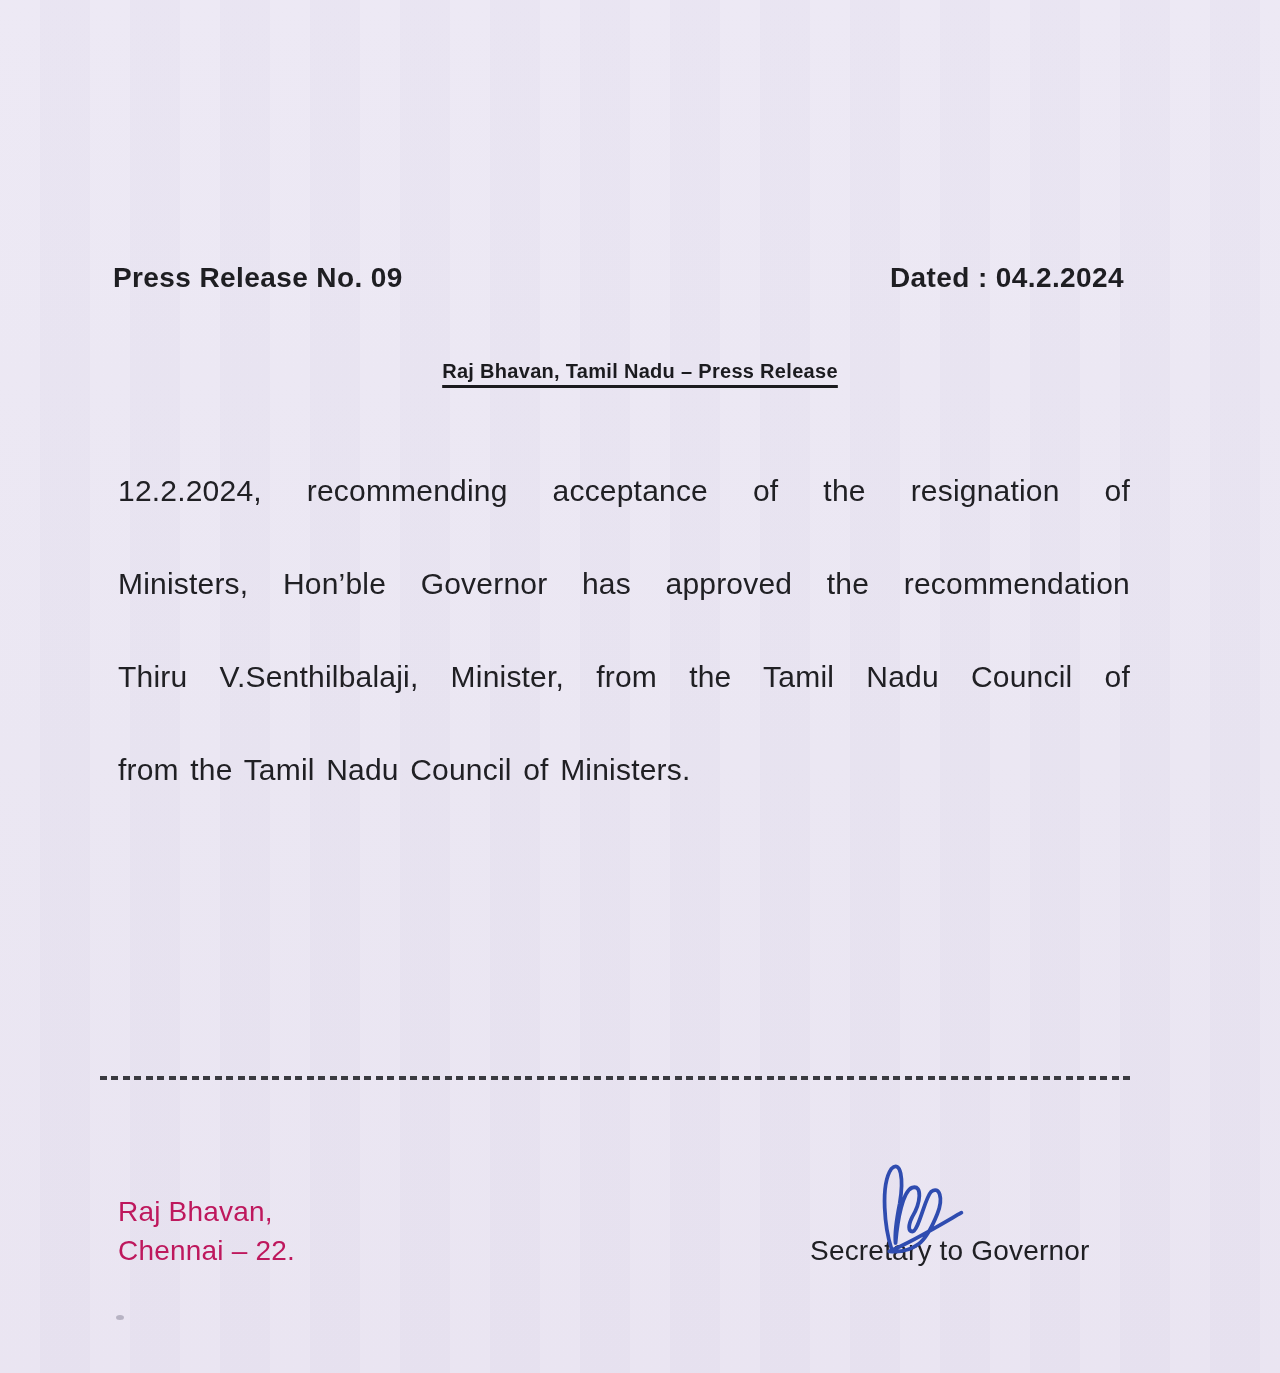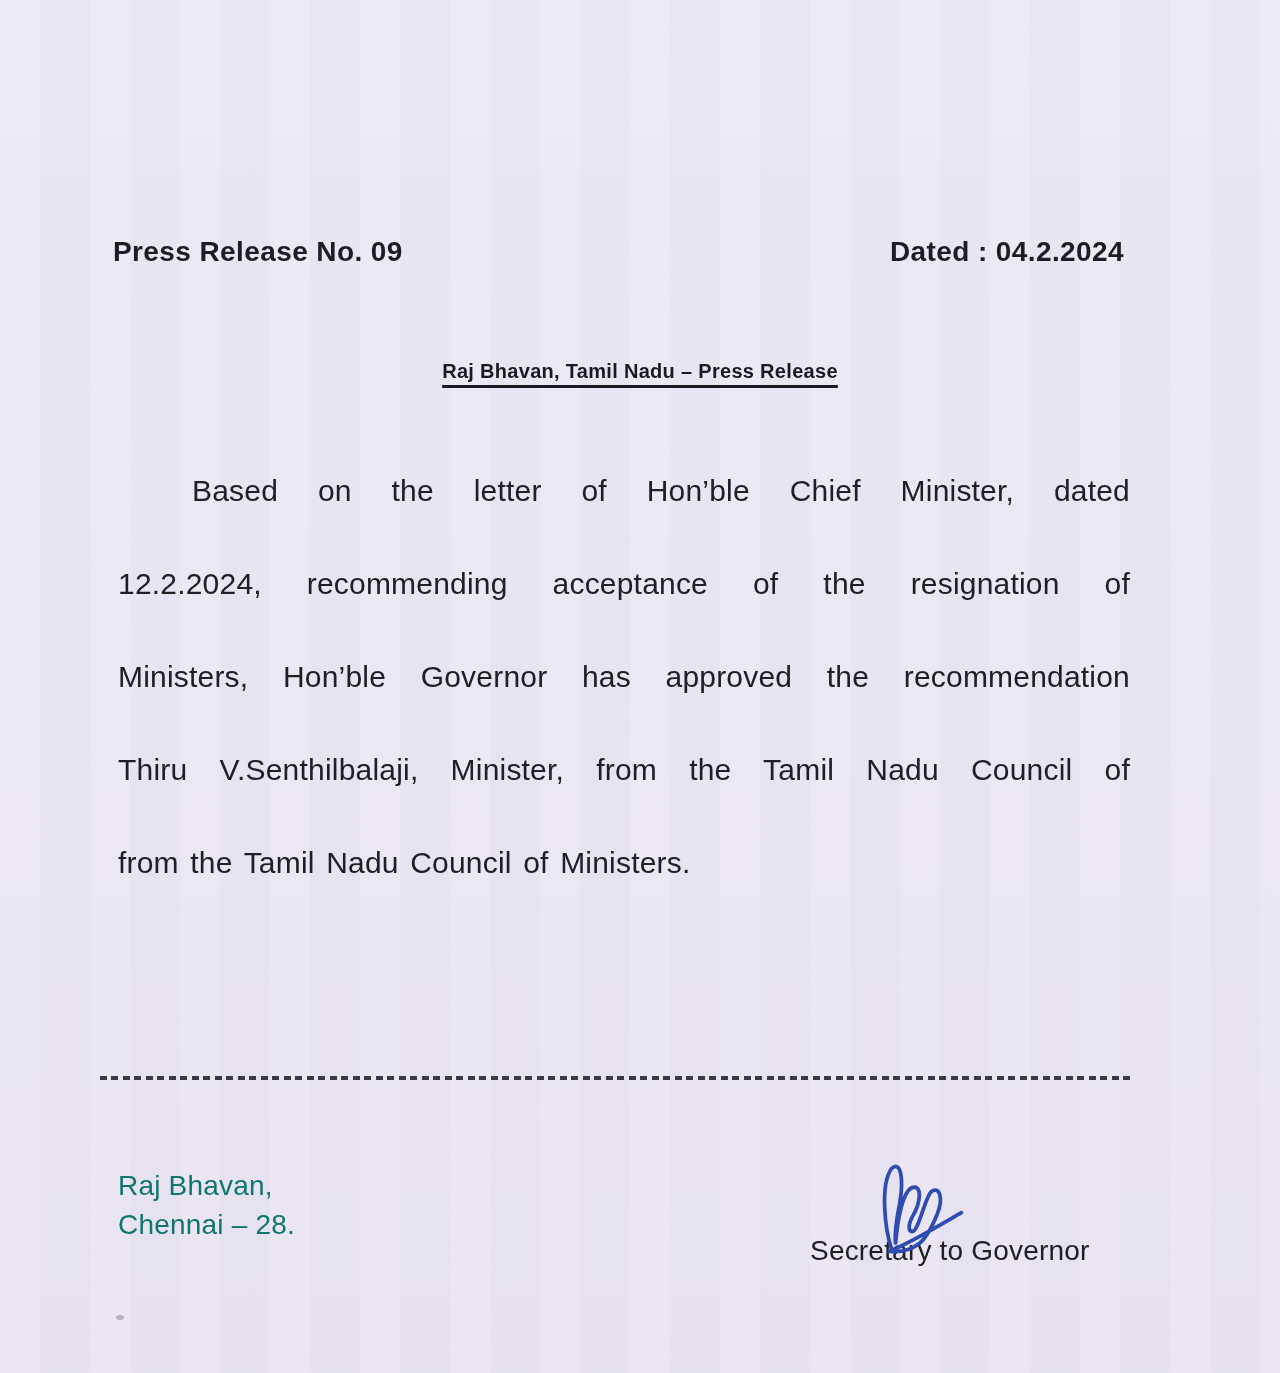--- a/index.html
+++ b/index.html
@@ -23,21 +23,21 @@
     content: "";
     position: absolute;
     inset: 0;
     background: repeating-linear-gradient(90deg,
       rgba(255,255,255,0.05) 0 40px,
       rgba(120,100,160,0.025) 40px 90px);
     pointer-events: none;
   }
   .header-row {
     position: absolute;
-    top: 236px;
+    top: 262px;
     left: 113px;
     right: 156px;
     display: flex;
     justify-content: space-between;
     font-size: 28px;
     font-weight: 700;
     letter-spacing: 0.4px;
     color: #1e1e22;
   }
   .doc-title {
@@ -83,25 +83,25 @@
     top: 1076px;
     left: 100px;
     width: 1032px;
     height: 4px;
     background: repeating-linear-gradient(90deg,
       #3a3a40 0 7px,
       transparent 7px 11.5px);
   }
   .signoff-left {
     position: absolute;
-    top: 1166px;
+    top: 1192px;
     left: 118px;
     font-size: 28px;
     line-height: 39px;
-    color: #0f766e;
+    color: #be185d;
     letter-spacing: 0.2px;
   }
   .signatory {
     position: absolute;
     top: 1235px;
     left: 810px;
     font-size: 28px;
     color: #202024;
     letter-spacing: 0.2px;
   }
@@ -129,32 +129,31 @@
 <div class="page">
 
   <div class="header-row">
     <span>Press Release No. 09</span>
     <span>Dated : 04.2.2024</span>
   </div>
 
   <div class="doc-title">Raj Bhavan, Tamil Nadu – Press Release</div>
 
   <div class="body-block">
-    <div class="bline first">Based on the letter of Hon’ble Chief Minister, dated</div>
     <div class="bline">12.2.2024, recommending acceptance of the resignation of</div>
     <div class="bline">Ministers, Hon’ble Governor has approved the recommendation</div>
     <div class="bline">Thiru V.Senthilbalaji, Minister, from the Tamil Nadu Council of</div>
     <div class="bline last">from the Tamil Nadu Council of Ministers.</div>
   </div>
 
   <div class="divider"></div>
 
   <div class="signoff-left">
     <div>Raj Bhavan,</div>
-    <div>Chennai – 28.</div>
+    <div>Chennai – 22.</div>
   </div>
 
   <svg class="signature" viewBox="0 0 110 100">
     <path fill="none" stroke-width="3.6" stroke-linecap="round" stroke-linejoin="round" d="M 30 88
              C 24 70, 19 28, 30 12
              C 39 3, 42 22, 38 45
              C 35 60, 33 74, 34 83
              C 36 60, 41 33, 50 30
              C 60 27, 58 45, 50 58
              C 46 66, 46 72, 50 72

